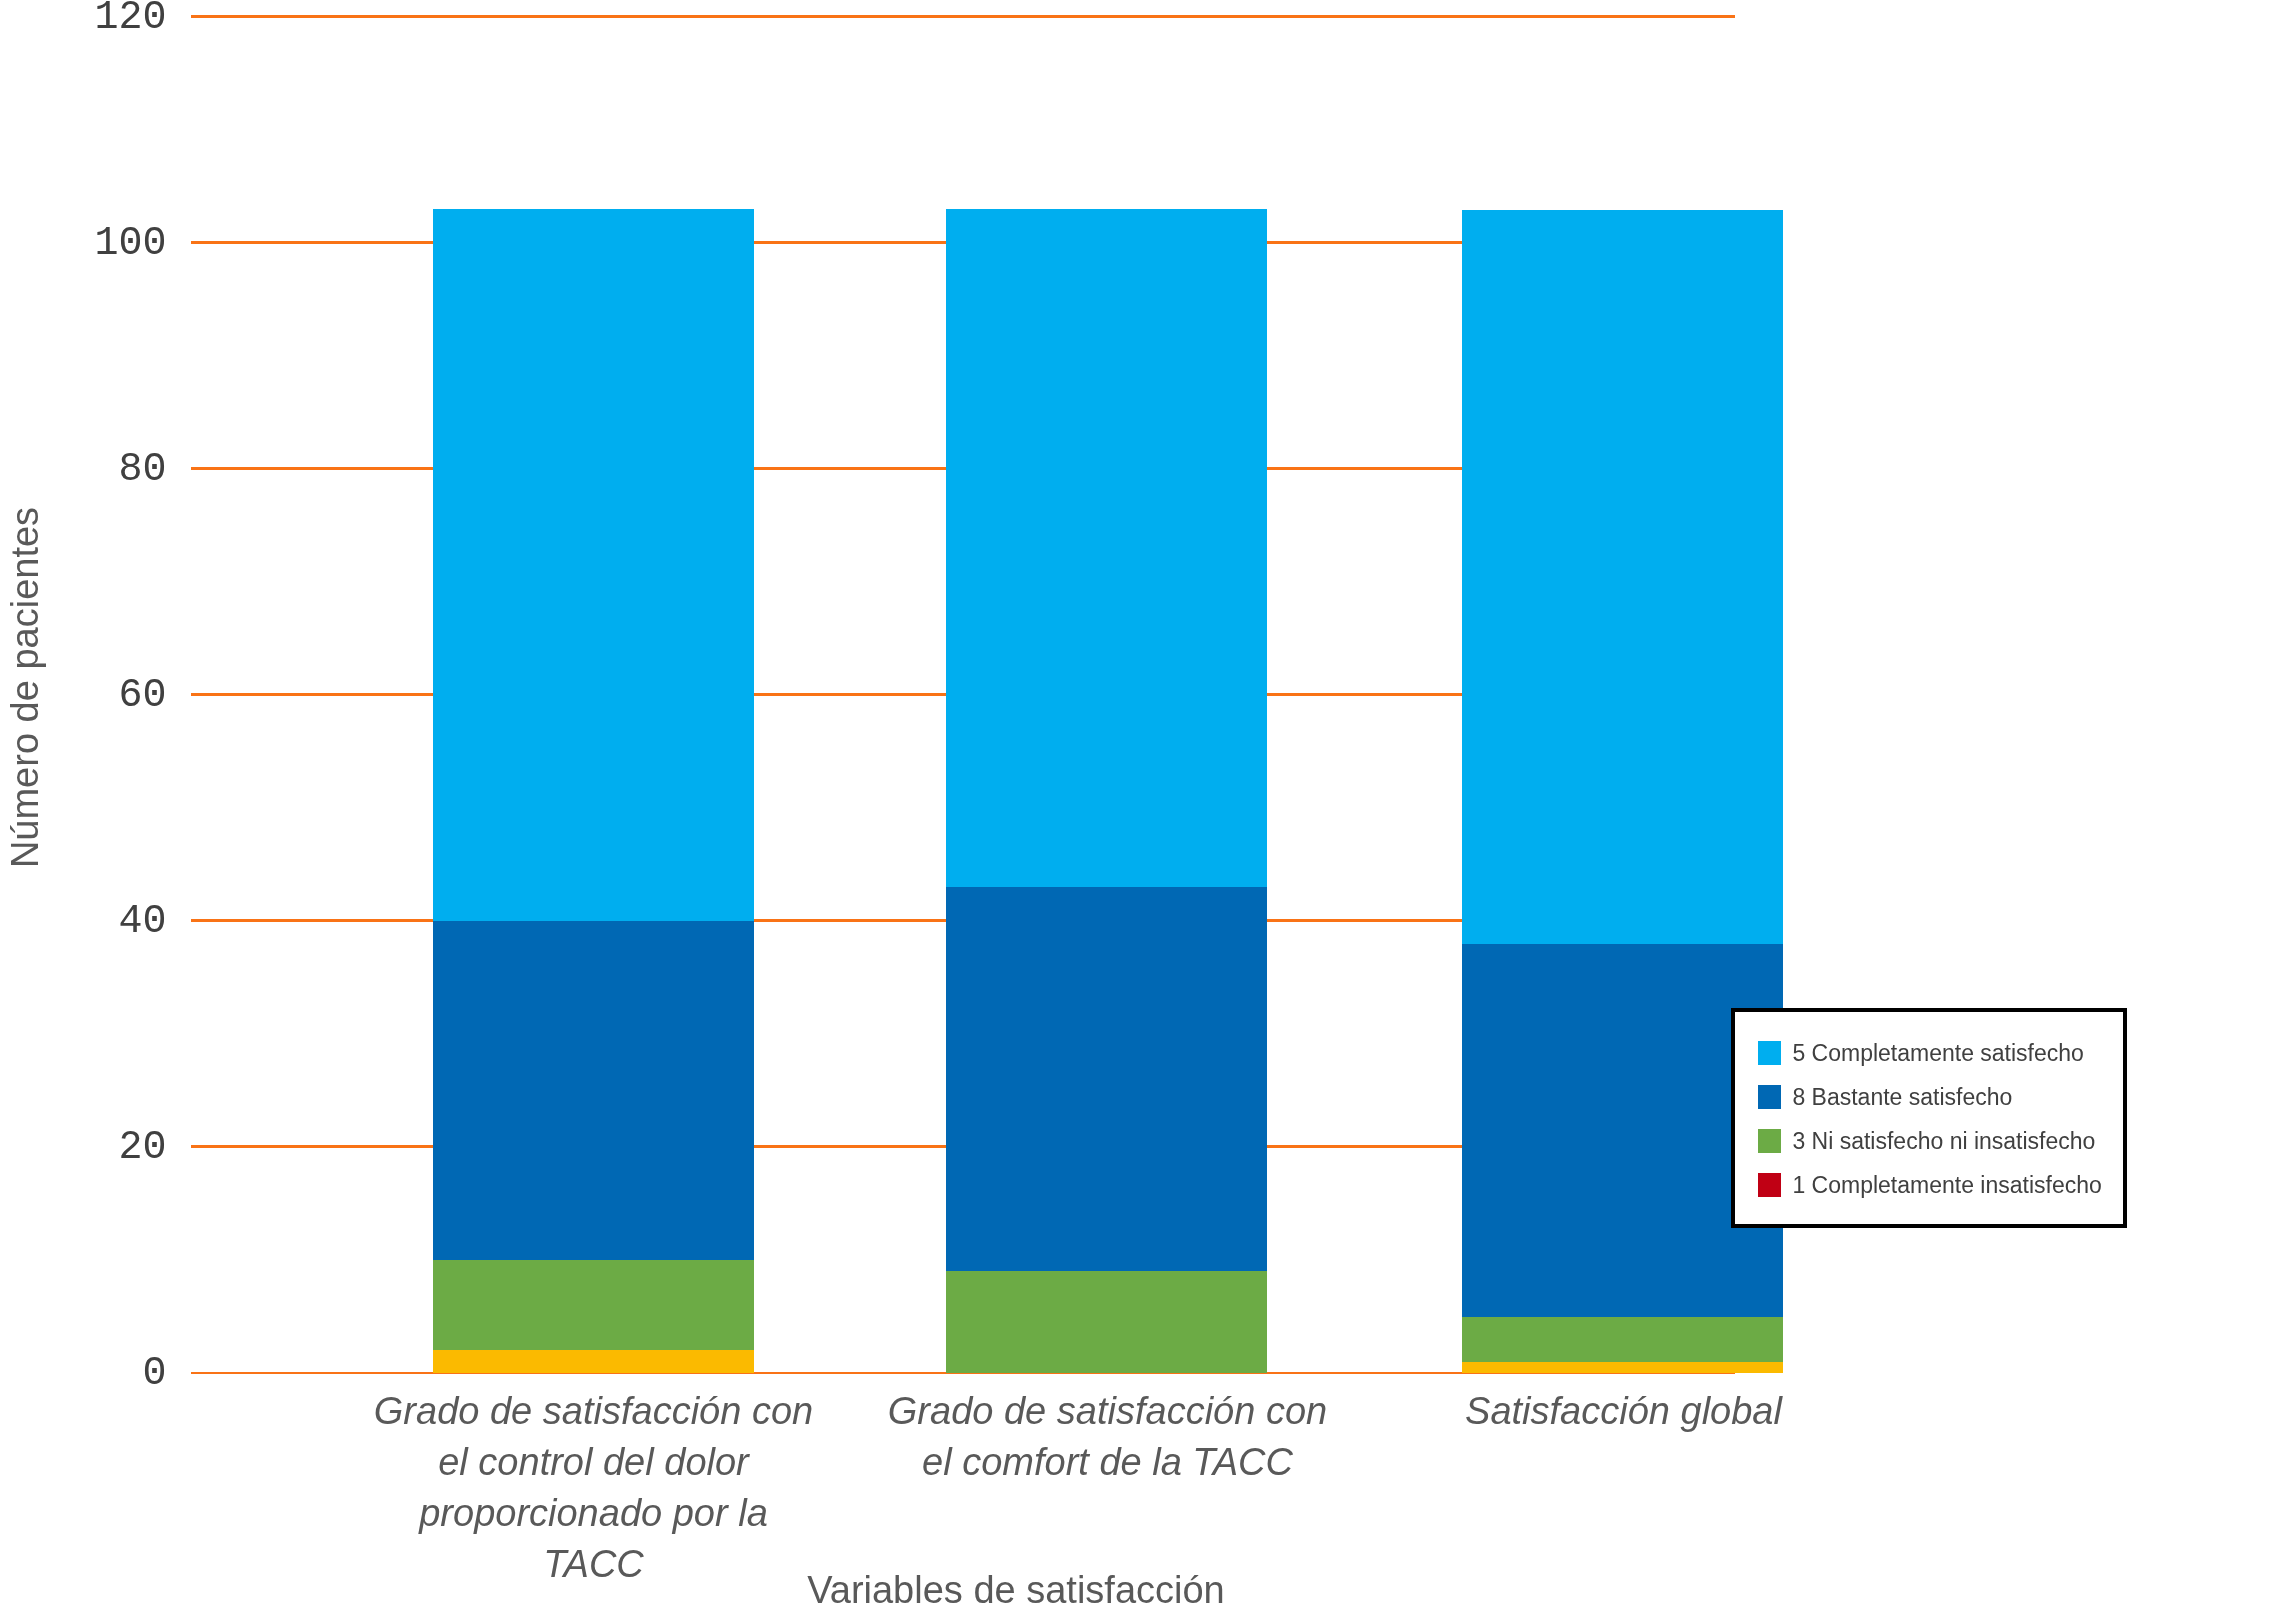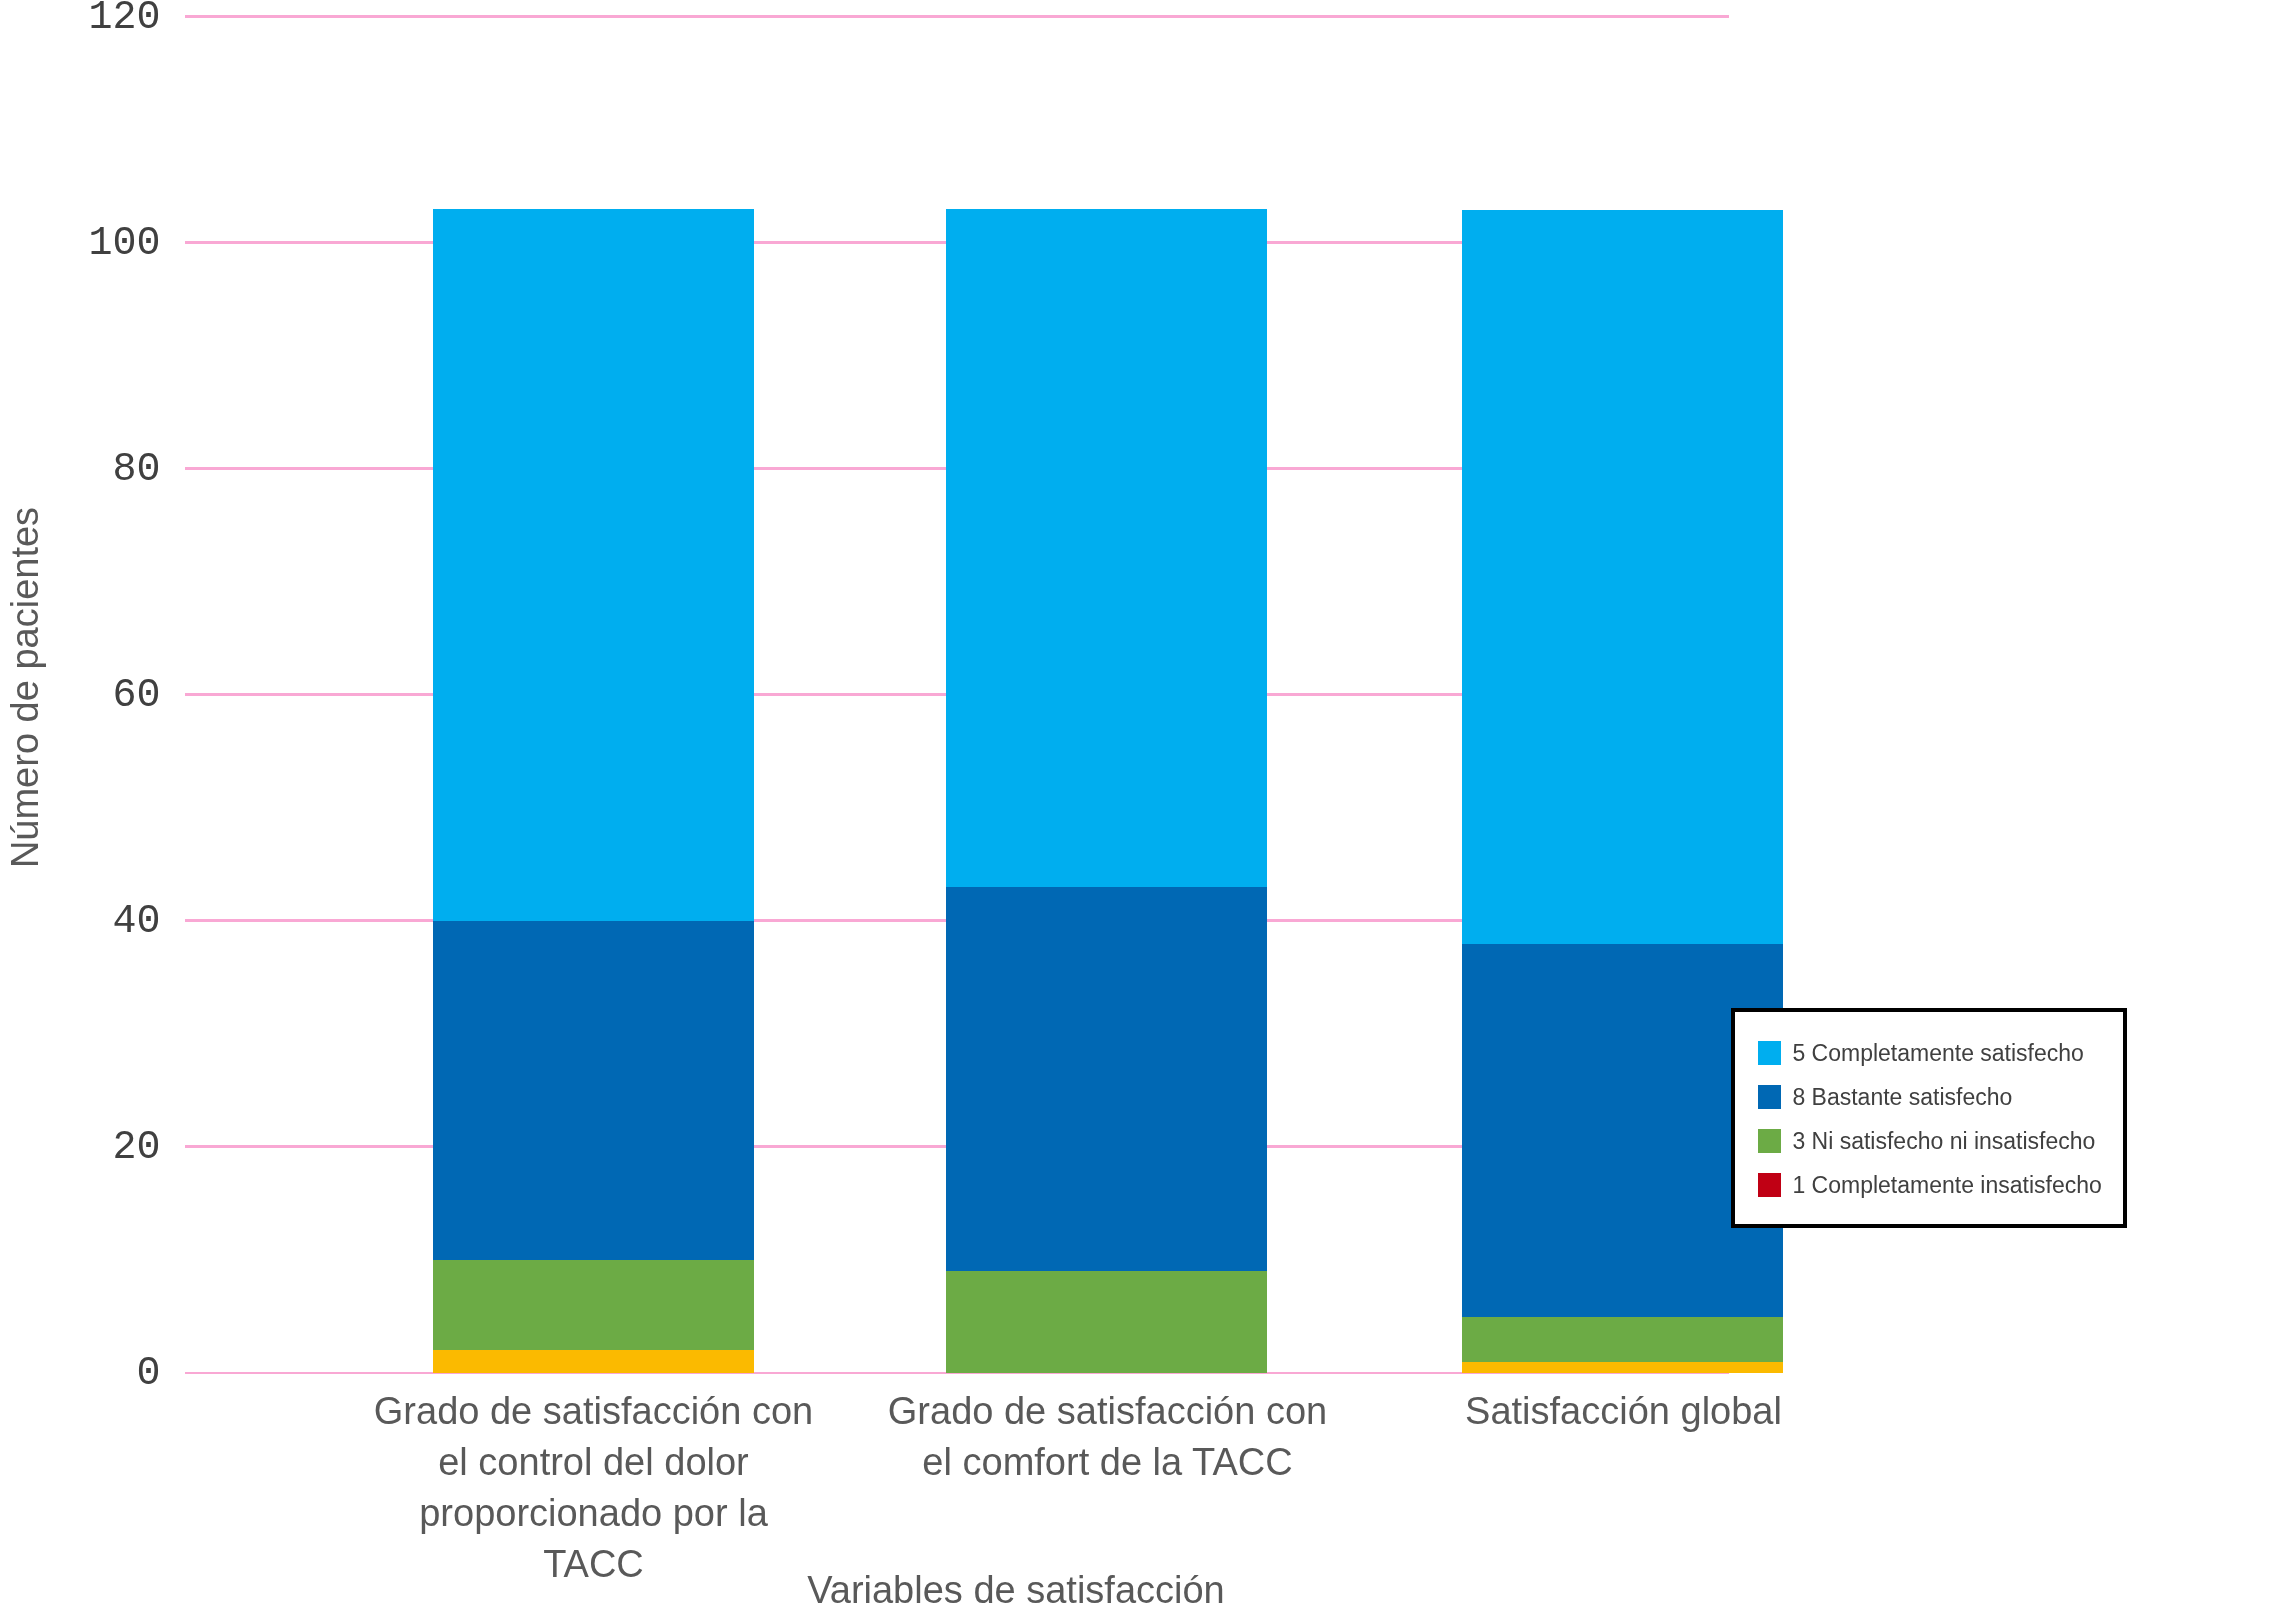--- a/index.html
+++ b/index.html
@@ -51,24 +51,24 @@
   
   #plot {
     position: absolute;
     left: 177px;
     top: 17px;
     width: 1544px;
     height: 1356px;
   }
   .gridline {
     position: absolute;
-    left: 8px;
+    left: 14px;
     width: 100%;
     height: 2.8px;
-    background: #f9a8d4;
+    background: #f97316;
     font-family: Liberation Mono, monospace;
   }
   .ytick {
     position: absolute;
     right: 100%;
     margin-right: 24.5px;
     transform: translateY(-50%);
     color: #404040;
     font-size: 40px;
     white-space: nowrap;
@@ -94,20 +94,21 @@
     width: 1544px;
     height: 169px;
   }
   .catlabel {
     position: absolute;
     top: 0;
     text-align: center;
     color: #595959;
     font-size: 38px;
     line-height: 51px;
+    font-style: italic;
   }
 
   
   #legend {
     position: absolute;
     left: 1731px;
     top: 1008px;
     box-sizing: border-box;
     border: 4.7px solid #000000;
     background: #ffffff;

